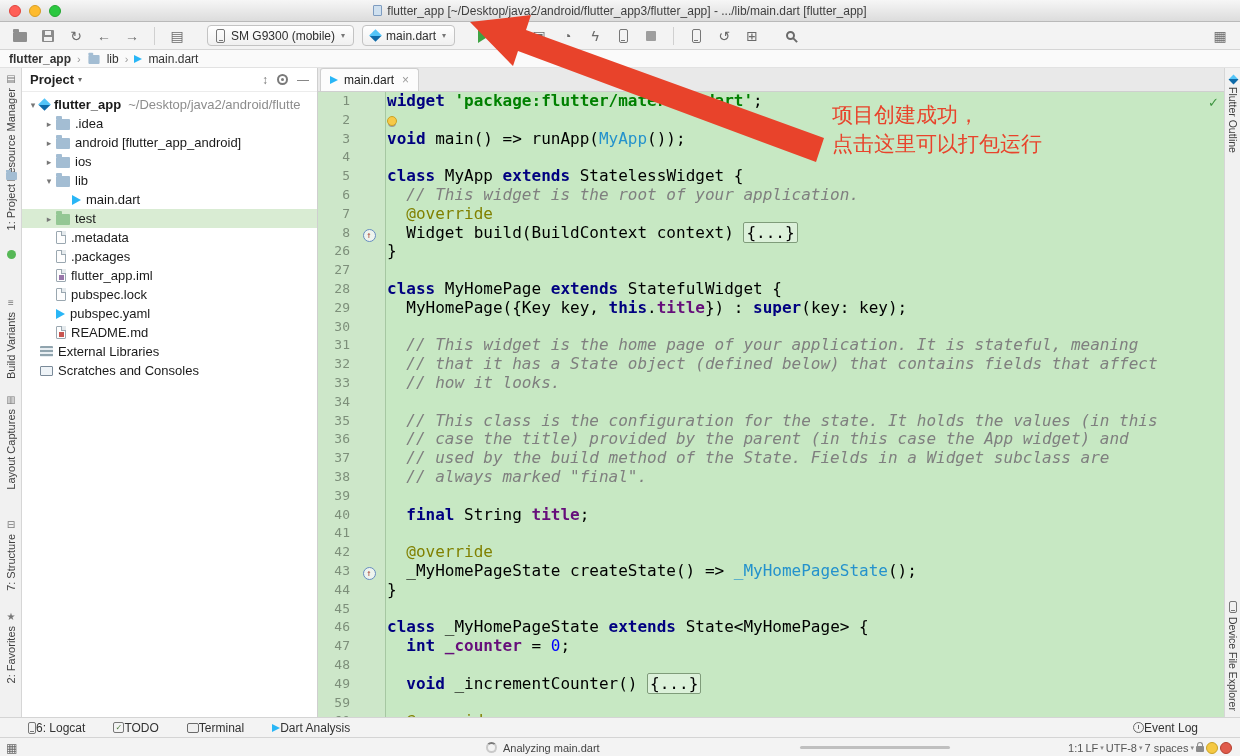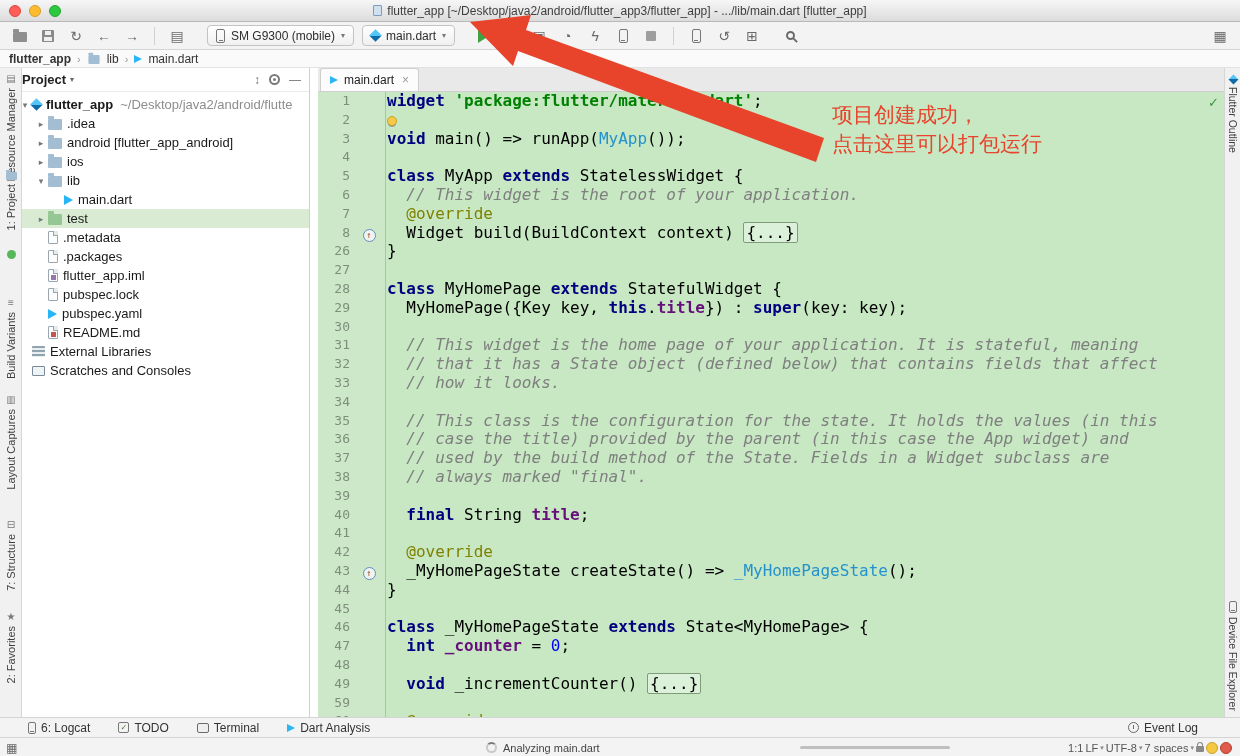--- a/index.html
+++ b/index.html
@@ -51,21 +51,21 @@
 .vtext{writing-mode:vertical-rl;transform:rotate(180deg);font-size:11px;color:#3f3f3f;white-space:nowrap}
 .vicon{font-size:10px;color:#777;line-height:10px}
 .mini-folder{width:11px;height:8px;background:#a3bdd3;border-radius:1px;position:relative;margin-top:2px}
 .mini-folder::before{content:"";position:absolute;top:-2px;left:0;width:5px;height:2px;background:#a3bdd3}
 .dotgreen{width:9px;height:9px;border-radius:50%;background:#57b857}
 
 #rightstrip{position:absolute;right:0;top:68px;bottom:39px;width:16px;background:#f1f1f1;border-left:1px solid #d6d6d6;z-index:2}
 .vbtn-r{position:absolute;left:0;width:16px;display:flex;flex-direction:column;align-items:center;gap:4px}
 .vtext-r{writing-mode:vertical-rl;font-size:10.5px;color:#3f3f3f;white-space:nowrap}
 
-#project-panel{position:absolute;left:14px;top:68px;bottom:39px;width:296px;background:#ffffff;border-right:1px solid #cfcfcf;overflow:hidden}
+#project-panel{position:absolute;left:22px;top:68px;bottom:39px;width:296px;background:#ffffff;border-right:1px solid #cfcfcf;overflow:hidden}
 .pp-header{height:24px;display:flex;align-items:center;justify-content:space-between;padding:0 8px;font-size:13px;color:#222;border-bottom:1px solid #ececec}
 .pp-title{display:flex;align-items:center;gap:4px;font-weight:bold}
 .pp-caret{font-size:8px;color:#666;font-weight:normal}
 .pp-actions{display:flex;align-items:center;gap:9px;color:#777;font-size:12px}
 #project-tree{padding-top:3px}
 .trow{display:flex;align-items:center;height:19px;font-size:13px;white-space:nowrap;overflow:hidden}
 .trow.selected{background:#d9ecd3}
 .tarrow{width:14px;flex:none;color:#777;font-size:9px;text-align:center}
 .ticon{margin-right:5px;flex:none;display:inline-block}
 .tlabel{color:#1a1a1a}
@@ -99,21 +99,21 @@
 .tk-fld{color:#660e7a;font-weight:bold}
 .tk-num{color:#0000ff}
 .tk-cls{color:#2492cc}
 .tk-pln{color:#000}
 .tk-fold{background:rgba(255,255,255,.38);border:1px solid #7f9c7a;border-radius:2px;padding:0 2px}
 .ov-icon{display:inline-block;width:13px;height:13px;border:1px solid #668cc0;border-radius:50%;color:#aa4330;font-size:9px;line-height:11px;text-align:center;margin-top:3px;background:#eef4ee}
 .bulb{display:inline-block;width:10px;height:10px;background:#f7c948;border:1px solid #c9a227;border-radius:50%;margin-right:4px;vertical-align:-1px;box-shadow:0 2px 0 -1px #9a9a9a}
 .editor-check{position:absolute;right:5px;top:3px;color:#3d9440;font-weight:bold;font-size:13px;z-index:2}
 
 #bottombar{position:absolute;left:0;right:0;bottom:19px;height:20px;background:#f3f3f3;border-top:1px solid #d4d4d4;display:flex;align-items:center;padding-left:28px;z-index:3}
-.bbtn{display:flex;align-items:center;gap:5px;font-size:12px;color:#333;margin-right:28px;white-space:nowrap}
+.bbtn{display:flex;align-items:center;font-size:12px;color:#333;margin-right:28px;white-space:nowrap}
 .bbtn.right{position:absolute;right:42px;margin:0}
 .ic-todo{width:11px;height:11px;border:1px solid #777;border-radius:2px;font-size:8px;line-height:9px;text-align:center;color:#4a7a3a}
 .ic-term{width:12px;height:10px;border:1px solid #6a6a6a;border-radius:2px;background:#efefef}
 .ic-clock{width:11px;height:11px;border:1px solid #6a6a6a;border-radius:50%;position:relative}
 .ic-clock::before{content:"";position:absolute;left:4px;top:2px;width:1px;height:4px;background:#6a6a6a}
 #statusbar{position:absolute;left:0;right:0;bottom:0;height:19px;background:#f3f3f3;border-top:1px solid #d4d4d4;font-size:11px;color:#555;z-index:3}
 .ic-grid{position:absolute;left:6px;top:3px;color:#6a6a6a;font-size:12px}
 .sb-msg{position:absolute;left:486px;top:0;height:19px;display:flex;align-items:center;gap:6px;color:#444}
 .spinner{width:11px;height:11px;border:2px solid #c9c9c9;border-top-color:#7a7a7a;border-radius:50%;display:inline-block}
 .sb-progress{position:absolute;left:800px;top:8px;width:150px;height:3px;background:#bfbfbf;border-radius:2px}

